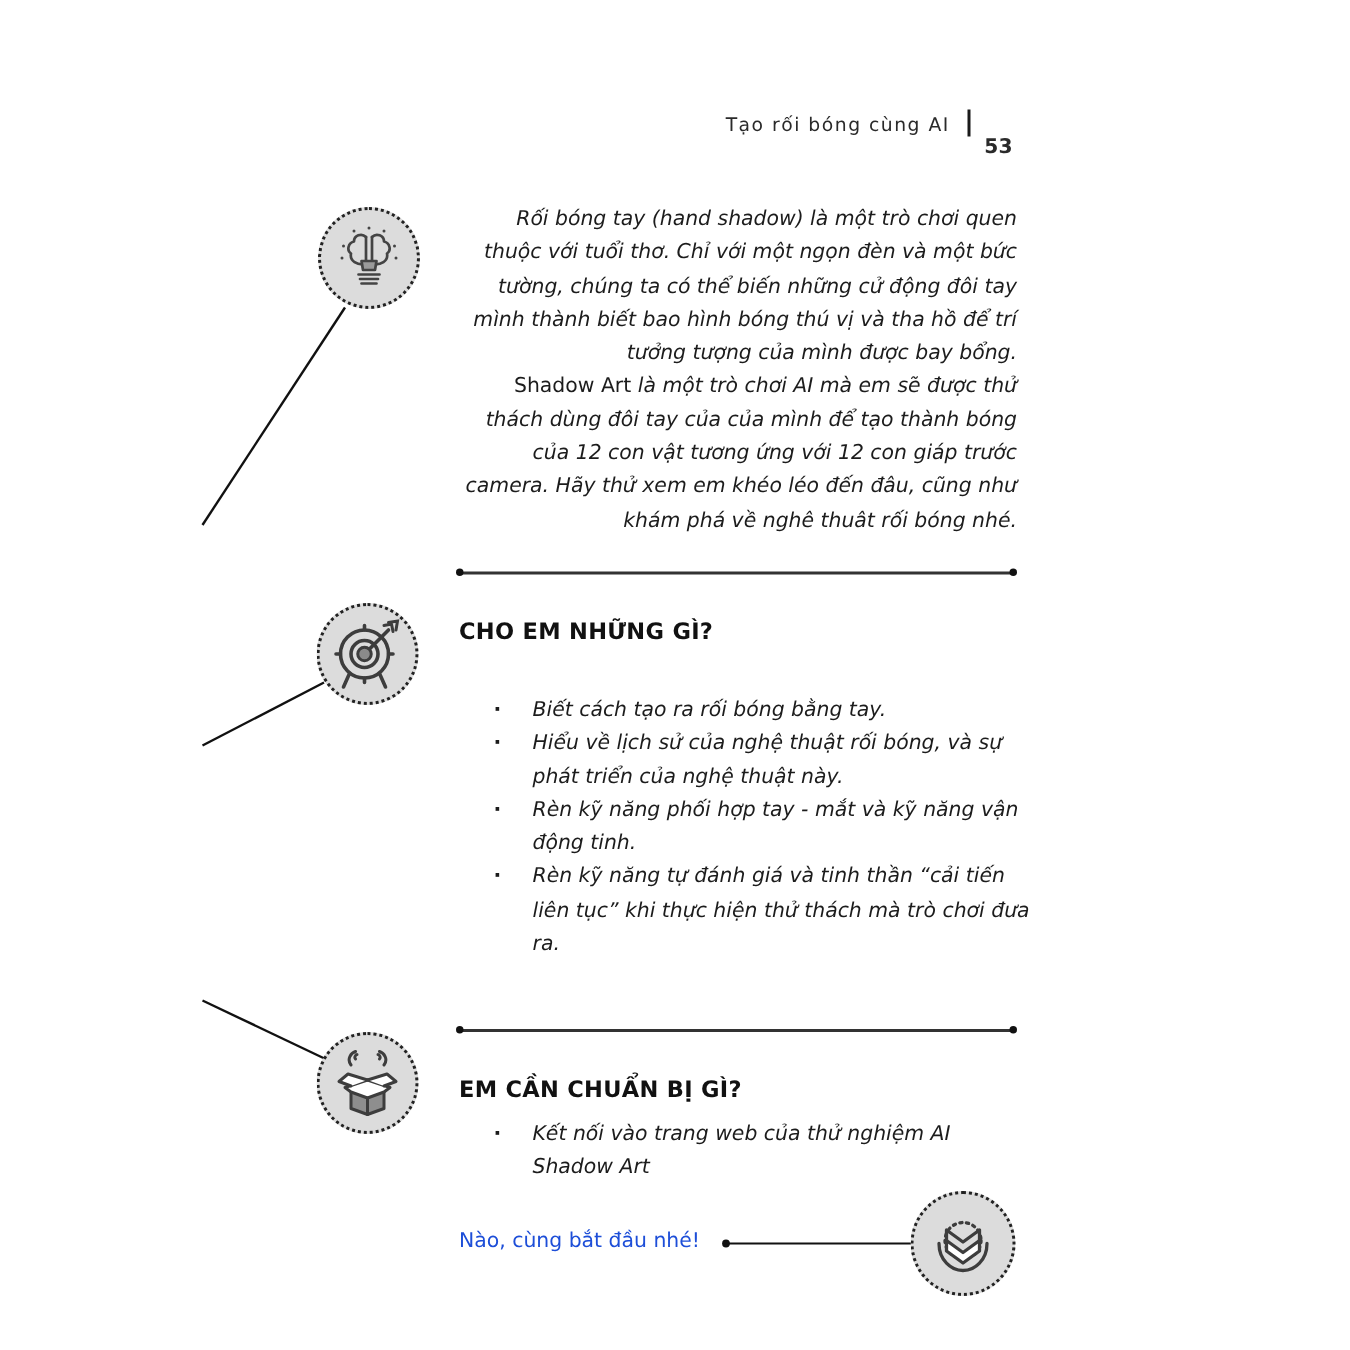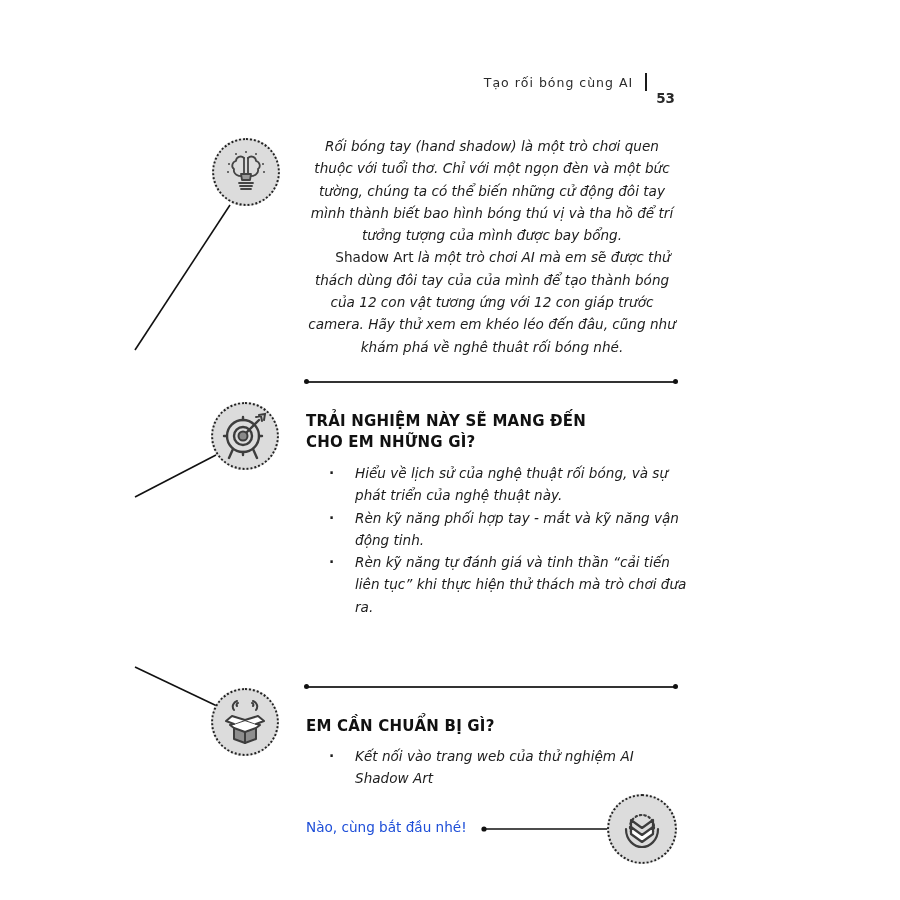--- a/index.html
+++ b/index.html
@@ -4,21 +4,21 @@
   <style>
     html, body { margin: 0; padding: 0; background: #ffffff; }
     body { width: 900px; height: 900px; position: relative; overflow: hidden; font-family: "DejaVu Sans", sans-serif; color: #1a1a1a; }
     .abs { position: absolute; }
     .header { top: 58px; right: 225px; font-size: 12.5px; letter-spacing: 1px; color: #2a2a2a; display: flex; align-items: center; text-align: center; }
     .header .title { margin-right: 12px; }
     .header .bar { width: 2px; height: 18px; background: #1a1a1a; margin-right: 9px; }
     .header .pnum { font-weight: bold; font-size: 13.5px; letter-spacing: 0; margin-top: 32px; }
     .para { font-style: italic; font-size: 13.6px; line-height: 22.3px; color: #1c1c1c; margin: 0; }
     .intro { left: 306px; top: 135px; width: 372px; }
-    .intro p { margin: 0; text-align: center; }
+    .intro p { margin: 0; text-align: right; }
     .intro p.p2 { text-indent: 22px; }
     .upright { font-style: normal; }
     .divider { left: 306px; width: 370px; height: 1.5px; background: #333; }
     .divider::before, .divider::after { content: ""; position: absolute; top: -2px; width: 5px; height: 5px; border-radius: 50%; background: #111; }
     .divider::before { left: -2px; }
     .divider::after { right: -2px; }
     .heading { left: 306px; font-weight: bold; font-size: 15px; line-height: 21px; letter-spacing: 0.2px; color: #111; margin: 0; }
     ul.bullets { list-style: none; margin: 0; padding: 0; }
     ul.bullets li { position: relative; padding-left: 28px; font-style: italic; font-size: 13.6px; line-height: 22.3px; color: #1c1c1c; }
     ul.bullets li::before { content: "·"; position: absolute; left: 2px; top: 0; font-style: normal; font-weight: bold; }
@@ -81,25 +81,25 @@
       <path d="M22 5 L22 8 M22 40 L22 43 M3 24 L6 24 M38 24 L41 24"></path>
       <path d="M12 37 L8 46 M32 37 L36 46"></path>
       <path d="M22 24 L38 8"></path>
       <path d="M35 5 L40 4 L41 9 M38 3 L44 2 L43 8" stroke-width="2"></path>
     </g>
     <circle cx="22" cy="24" r="4.5" fill="#8a8a8a" stroke="#3d3d3d" stroke-width="2"></circle>
   </svg>
 </div>
 
 <div class="abs heading" style="top:411px;">
-  <div>TRẢI NGHIỆM NÀY SẼ MANG ĐẾN</div>
   <div>CHO EM NHỮNG GÌ?</div>
 </div>
 
 <ul class="abs bullets list1">
+  <li>Biết cách tạo ra rối bóng bằng tay.</li>
   <li>Hiểu về lịch sử của nghệ thuật rối bóng, và sự phát triển của nghệ thuật này.</li>
   <li>Rèn kỹ năng phối hợp tay - mắt và kỹ năng vận động tinh.</li>
   <li>Rèn kỹ năng tự đánh giá và tinh thần “cải tiến liên tục” khi thực hiện thử thách mà trò chơi đưa ra.</li>
 </ul>
 
 <div class="abs divider" style="top:686px;"></div>
 
 <div class="abs icon-circle" style="left:211px; top:688px;">
   <svg width="46" height="44" viewBox="0 0 46 44">
     <g fill="none" stroke="#3d3d3d" stroke-width="2" stroke-linejoin="round" stroke-linecap="round">

